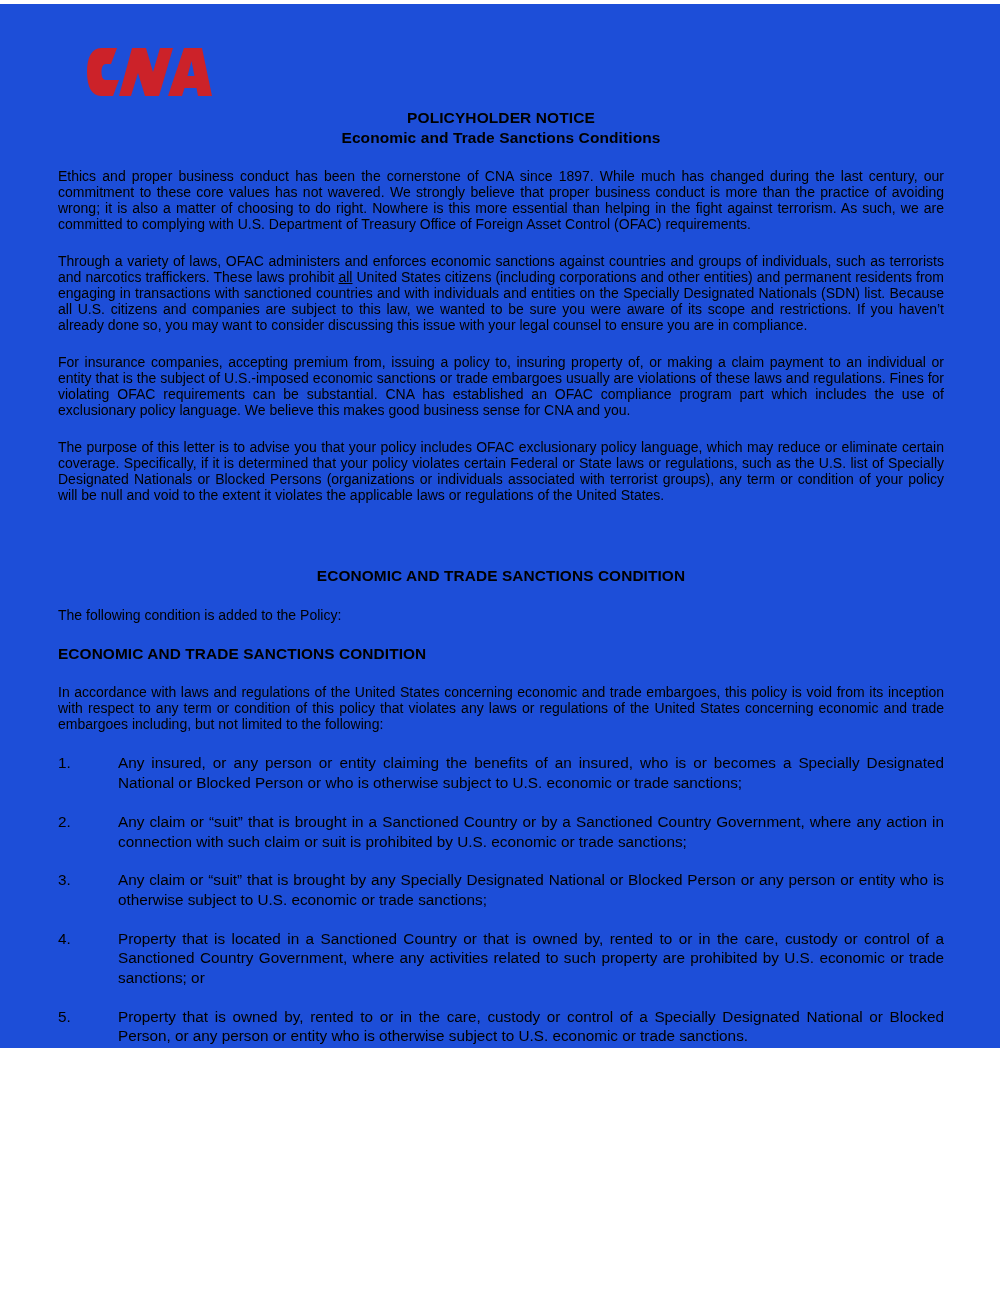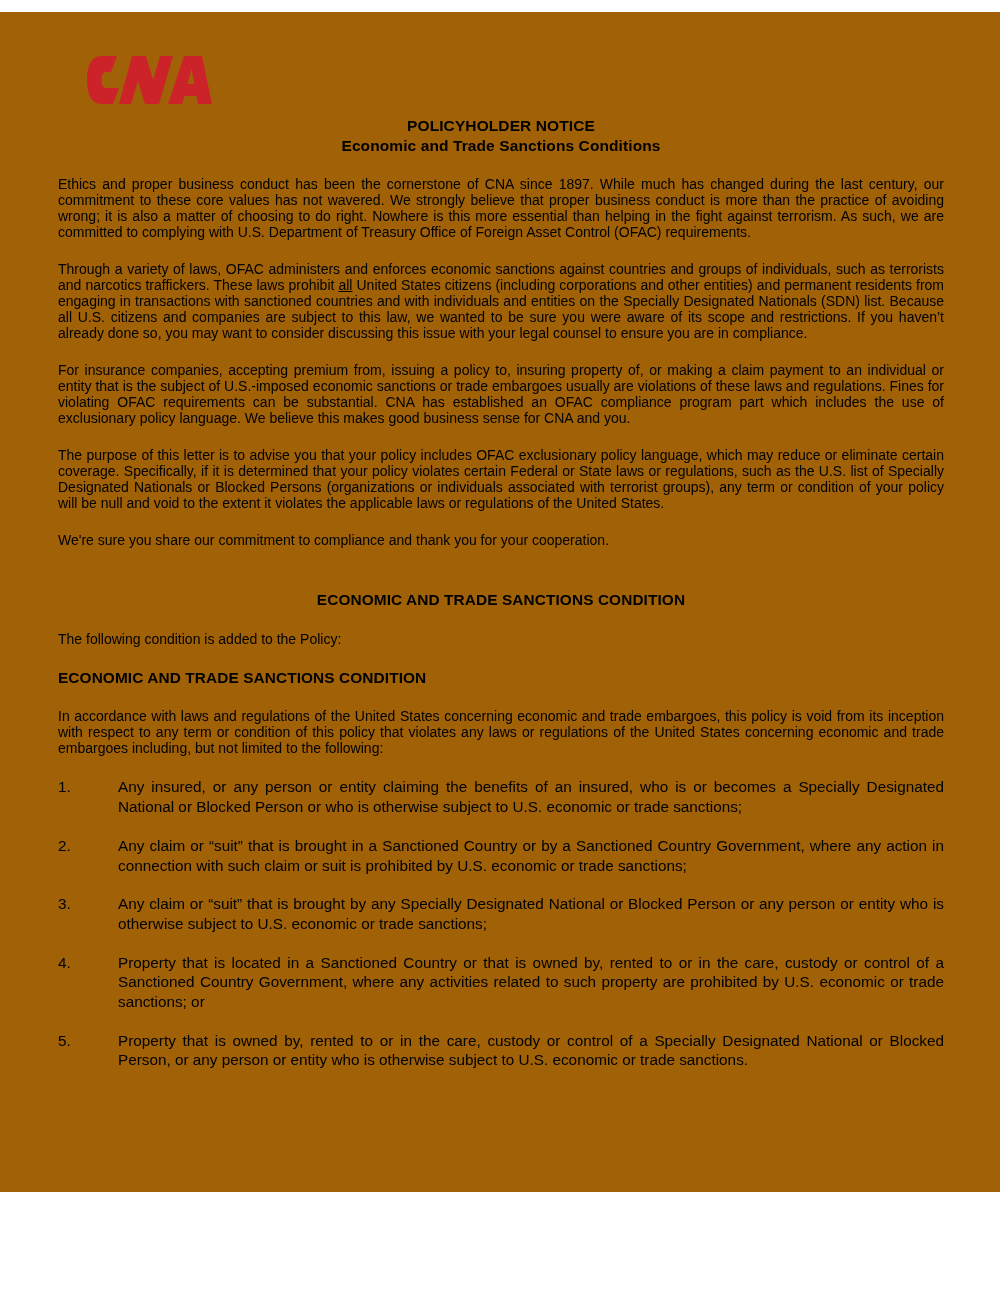--- a/index.html
+++ b/index.html
@@ -7,23 +7,23 @@
     padding: 0;
     background: #ffffff;
   }
   body {
     font-family: "Liberation Sans", sans-serif;
     color: #000000;
   }
   .page {
     position: relative;
     width: 1000px;
-    height: 1180px;
-    margin: 12px auto;
-    background: #a16207;
+    height: 1044px;
+    margin: 4px auto;
+    background: #1d4ed8;
     box-sizing: border-box;
     overflow: hidden;
   }
 
   
   .logo-wrap {
     position: absolute;
     left: 86px;
     top: 42px;
     width: 130px;
@@ -164,21 +164,20 @@
     <div class="gap-lg"></div>
 
     <p class="body-text">For insurance companies, accepting premium from, issuing a policy to, insuring property of, or making a claim payment to an individual or entity that is the subject of U.S.-imposed economic sanctions or trade embargoes usually are violations of these laws and regulations. Fines for violating OFAC requirements can be substantial. CNA has established an OFAC compliance program part which includes the use of exclusionary policy language. We believe this makes good business sense for CNA and you.</p>
 
     <div class="gap-lg"></div>
 
     <p class="body-text">The purpose of this letter is to advise you that your policy includes OFAC exclusionary policy language, which may reduce or eliminate certain coverage.  Specifically, if it is determined that your policy violates certain Federal or State laws or regulations, such as the U.S. list of Specially Designated Nationals or Blocked Persons (organizations or individuals associated with terrorist groups), any term or condition of your policy will be null and void to the extent it violates the applicable laws or regulations of the United States.</p>
 
     <div class="gap-lg"></div>
 
-    <p class="body-text left-align">We're sure you share our commitment to compliance and thank you for your cooperation.</p>
 
     <div class="gap-lg"></div>
 
 
     <div class="gap-lg"></div>
 
     <h2 class="center-heading">ECONOMIC AND TRADE SANCTIONS CONDITION</h2>
 
     <div class="gap-lg"></div>
 

